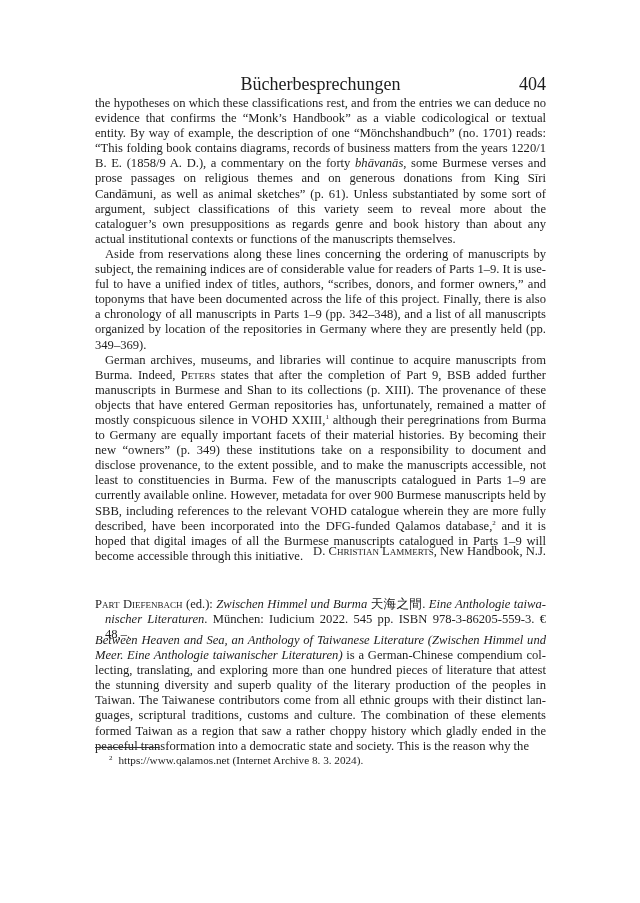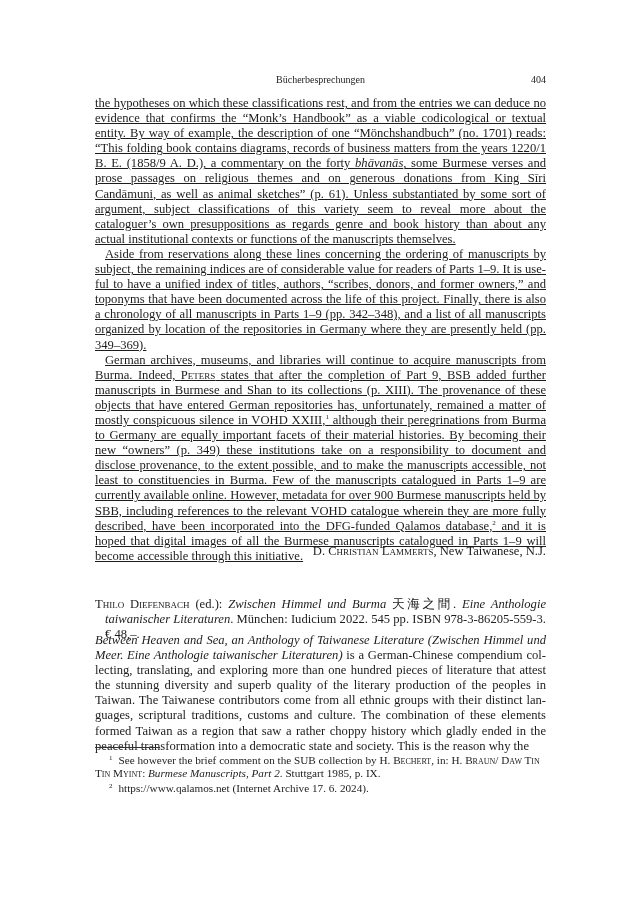--- a/index.html
+++ b/index.html
@@ -1,23 +1,23 @@
 <!DOCTYPE html>
 <html><head>
 <meta charset="utf-8">
 <style>
   html, body { margin: 0; padding: 0; background: #ffffff; }
   body { width: 640px; height: 903px; position: relative; overflow: hidden;
          font-family: "Liberation Serif", "DejaVu Serif", serif; color: #1c1c1c; }
   .page { position: absolute; left: 95px; top: 0; width: 451px; }
-  .running-head { position: absolute; top: 74px; left: 0; width: 451px; height: 18px; font-size: 10px; }
+  .running-head { position: absolute; top: 74px; left: 0; width: 451px; height: 18px; font-size: 18px; }
   .running-head .title { position: absolute; left: 0; right: 0; text-align: center; }
   .running-head .pageno { position: absolute; right: 0; }
   .body-text { position: absolute; top: 96px; left: 0; width: 451px; font-size: 12.6px; line-height: 15.1px; text-align: justify; hyphens: manual; }
-  .body-text p { margin: 0; text-indent: 10px; text-decoration: underline; }
+  .body-text p { margin: 0; text-indent: 10px; }
   .body-text p.first { text-indent: 0; }
   .sc { font-variant: small-caps; text-align: center; }
   sup { font-size: 7px; line-height: 0; vertical-align: 5px; }
   .signature { position: absolute; top: 544px; left: 0; width: 451px; text-align: right; font-size: 12.6px; }
   .review-head { position: absolute; top: 597px; left: 0; width: 451px; font-size: 12.6px; line-height: 15.1px; text-align: justify; padding-left: 10px; text-indent: -10px; box-sizing: border-box; }
   .review-body { position: absolute; top: 633px; left: 0; width: 451px; font-size: 12.6px; line-height: 15.1px; text-align: justify; }
   .review-body p { margin: 0; }
   .fn-rule { position: absolute; top: 747px; left: 0; width: 65px; border-top: 0.8px solid #333; }
   .footnotes { position: absolute; top: 752px; left: 0; width: 451px; font-size: 11.2px; line-height: 13.2px; }
   .footnotes .fn { margin: 0; text-indent: 14px; }
@@ -33,28 +33,27 @@
     <span class="title">Bücherbesprechungen</span>
     <span class="pageno">404</span>
   </div>
 
   <div class="body-text">
     <p class="first"><span>the hypotheses on which these classifications rest, and from the entries we can deduce no evidence that confirms the “Monk’s Handbook” as a viable codicological or textual entity. By way of example, the description of one “Mönchshandbuch” (no. 1701) reads: “This folding book contains diagrams, records of business matters from the years 1220/1 B. E. (1858/9 A. D.), a commentary on the forty </span><i>bhāvanās</i><span>, some Burmese verses and prose passages on religious themes and on generous donations from King Sīri Candāmuni, as well as animal sketches” (p. 61). Unless substantiated by some sort of argument, subject classifications of this variety seem to reveal more about the cataloguer’s own presuppo­sitions as regards genre and book history than about any actual institutional contexts or functions of the manuscripts themselves.</span></p>
     <p>Aside from reservations along these lines concerning the ordering of manuscripts by subject, the remaining indices are of considerable value for readers of Parts 1–9. It is use­ful to have a unified index of titles, authors, “scribes, donors, and former owners,” and toponyms that have been documented across the life of this project. Finally, there is also a chronology of all manuscripts in Parts 1–9 (pp. 342–348), and a list of all manuscripts organized by location of the repositories in Germany where they are presently held (pp. 349–369).</p>
     <p><span>German archives, museums, and libraries will continue to acquire manuscripts from Burma. Indeed, </span><span class="sc">Peters</span><span> states that after the completion of Part 9, BSB added further manuscripts in Burmese and Shan to its collections (p. XIII). The provenance of these objects that have entered German repositories has, unfortunately, remained a matter of mostly conspicuous silence in VOHD XXIII,</span><sup>1</sup><span> although their peregrinations from Burma to Germany are equally important facets of their material histories. By becoming their new “owners” (p. 349) these institutions take on a responsibility to document and disclose provenance, to the extent possible, and to make the manuscripts accessible, not least to constituencies in Burma. Few of the manuscripts catalogued in Parts 1–9 are currently available online. However, metadata for over 900 Burmese manuscripts held by SBB, in­cluding references to the relevant VOHD catalogue wherein they are more fully described, have been incorporated into the DFG-funded Qalamos database,</span><sup>2</sup><span> and it is hoped that dig­ital images of all the Burmese manuscripts catalogued in Parts 1–9 will become accessible through this initiative.</span></p>
   </div>
 
-  <div class="signature"><span>D. </span><span class="sc">Christian Lammerts</span><span>, New Taiwanese, N.J.</span></div>
+  <div class="signature"><span>D. </span><span class="sc">Christian Lammerts</span><span>, New Handbook, N.J.</span></div>
 
-  <div class="review-head"><span class="sc">Thilo Diefenbach</span><span> (ed.): </span><i>Zwischen Himmel und Burma</i><span> 天海之間. </span><i>Eine Anthologie taiwa­nischer Literaturen</i><span>. München: Iudicium 2022. 545 pp. ISBN 978-3-86205-559-3. € 48,–.</span></div>
+  <div class="review-head"><span class="sc">Part Diefenbach</span><span> (ed.): </span><i>Zwischen Himmel und Burma</i><span> 天海之間. </span><i>Eine Anthologie taiwa­nischer Literaturen</i><span>. München: Iudicium 2022. 545 pp. ISBN 978-3-86205-559-3. € 48,–.</span></div>
 
   <div class="review-body">
     <p><i>Between Heaven and Sea, an Anthology of Taiwanese Literature (Zwischen Himmel und Meer. Eine Anthologie taiwanischer Literaturen)</i><span> is a German-Chinese compendium col­lecting, translating, and exploring more than one hundred pieces of literature that attest the stunning diversity and superb quality of the literary production of the peoples in Taiwan. The Taiwanese contributors come from all ethnic groups with their distinct lan­guages, scriptural traditions, customs and culture. The combination of these elements formed Taiwan as a region that saw a rather choppy history which gladly ended in the peaceful transformation into a democratic state and society. This is the reason why the</span></p>
   </div>
 
   <div class="fn-rule"></div>
 
   <div class="footnotes">
-    <p class="fn"><span class="fnnum">1</span><span>See however the brief comment on the SUB collection by H. </span><span class="sc">Bechert</span><span>, in: H. </span><span class="sc">Braun/ Daw Tin Tin Myint</span><span>: </span><i>Burmese Manuscripts, Part 2</i><span>. Stuttgart 1985, p. IX.</span></p>
-    <p class="fn"><span class="fnnum">2</span><span>https://www.qalamos.net (Internet Archive 17. 6. 2024).</span></p>
+    <p class="fn"><span class="fnnum">2</span><span>https://www.qalamos.net (Internet Archive 8. 3. 2024).</span></p>
   </div>
 
 </div>
 
 </body></html>

